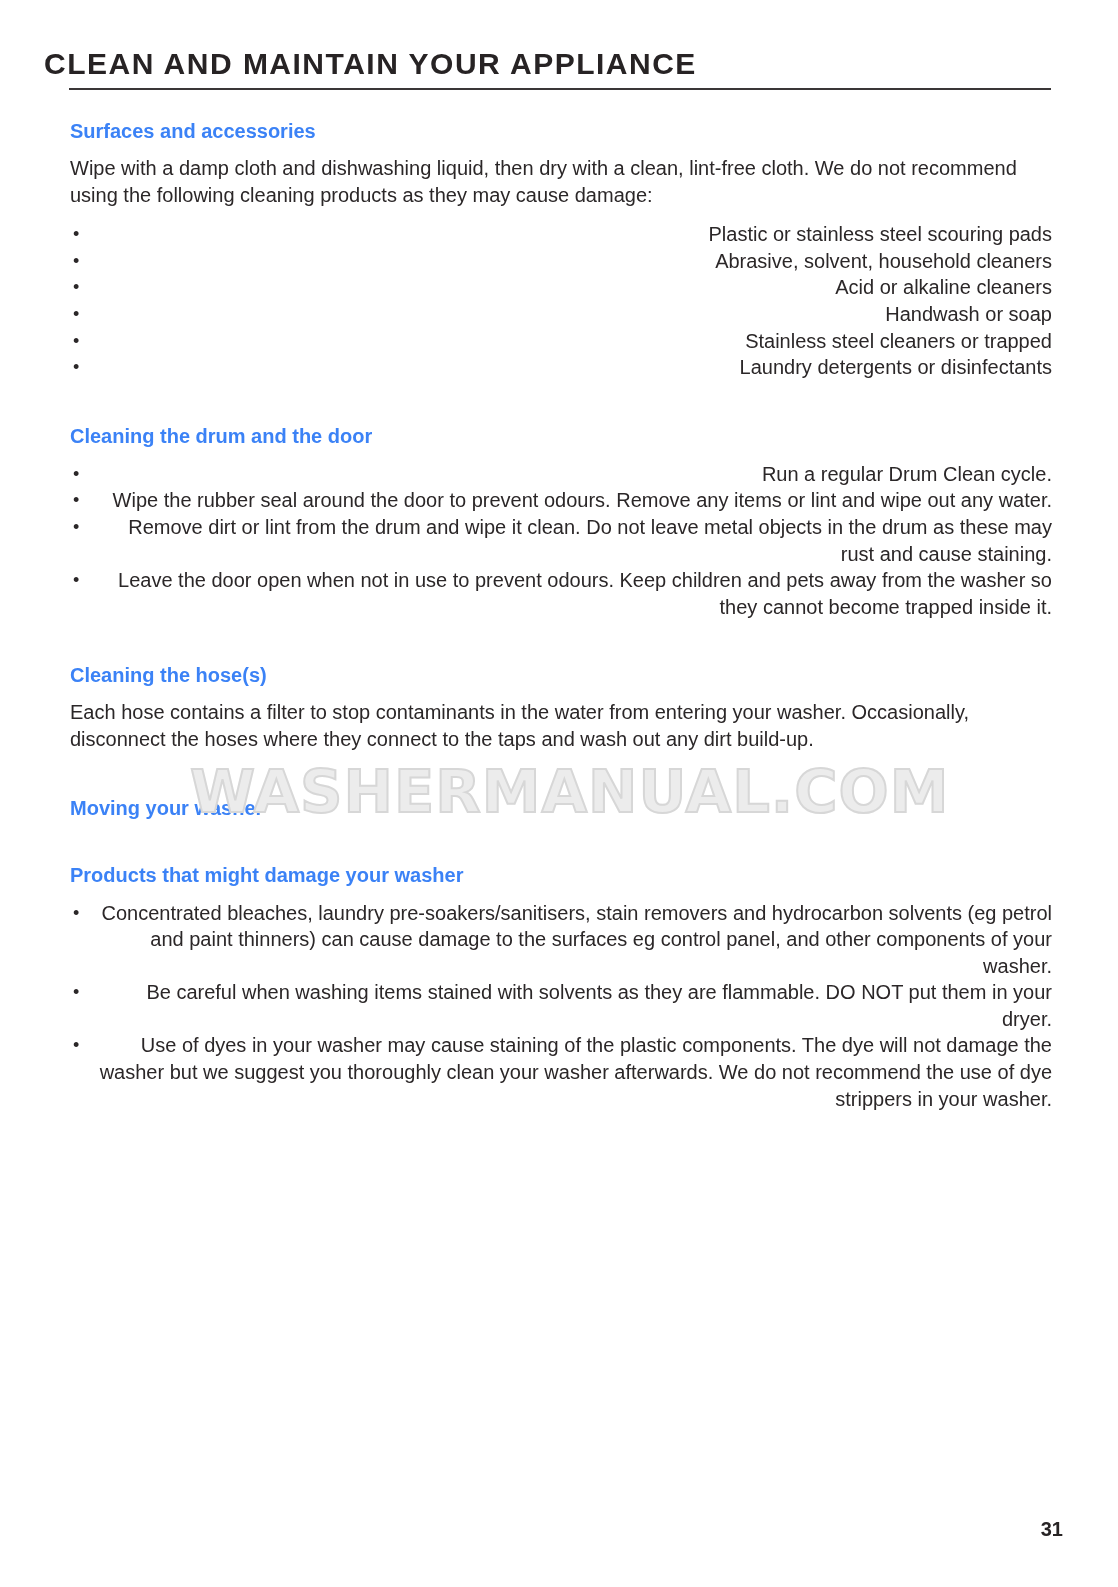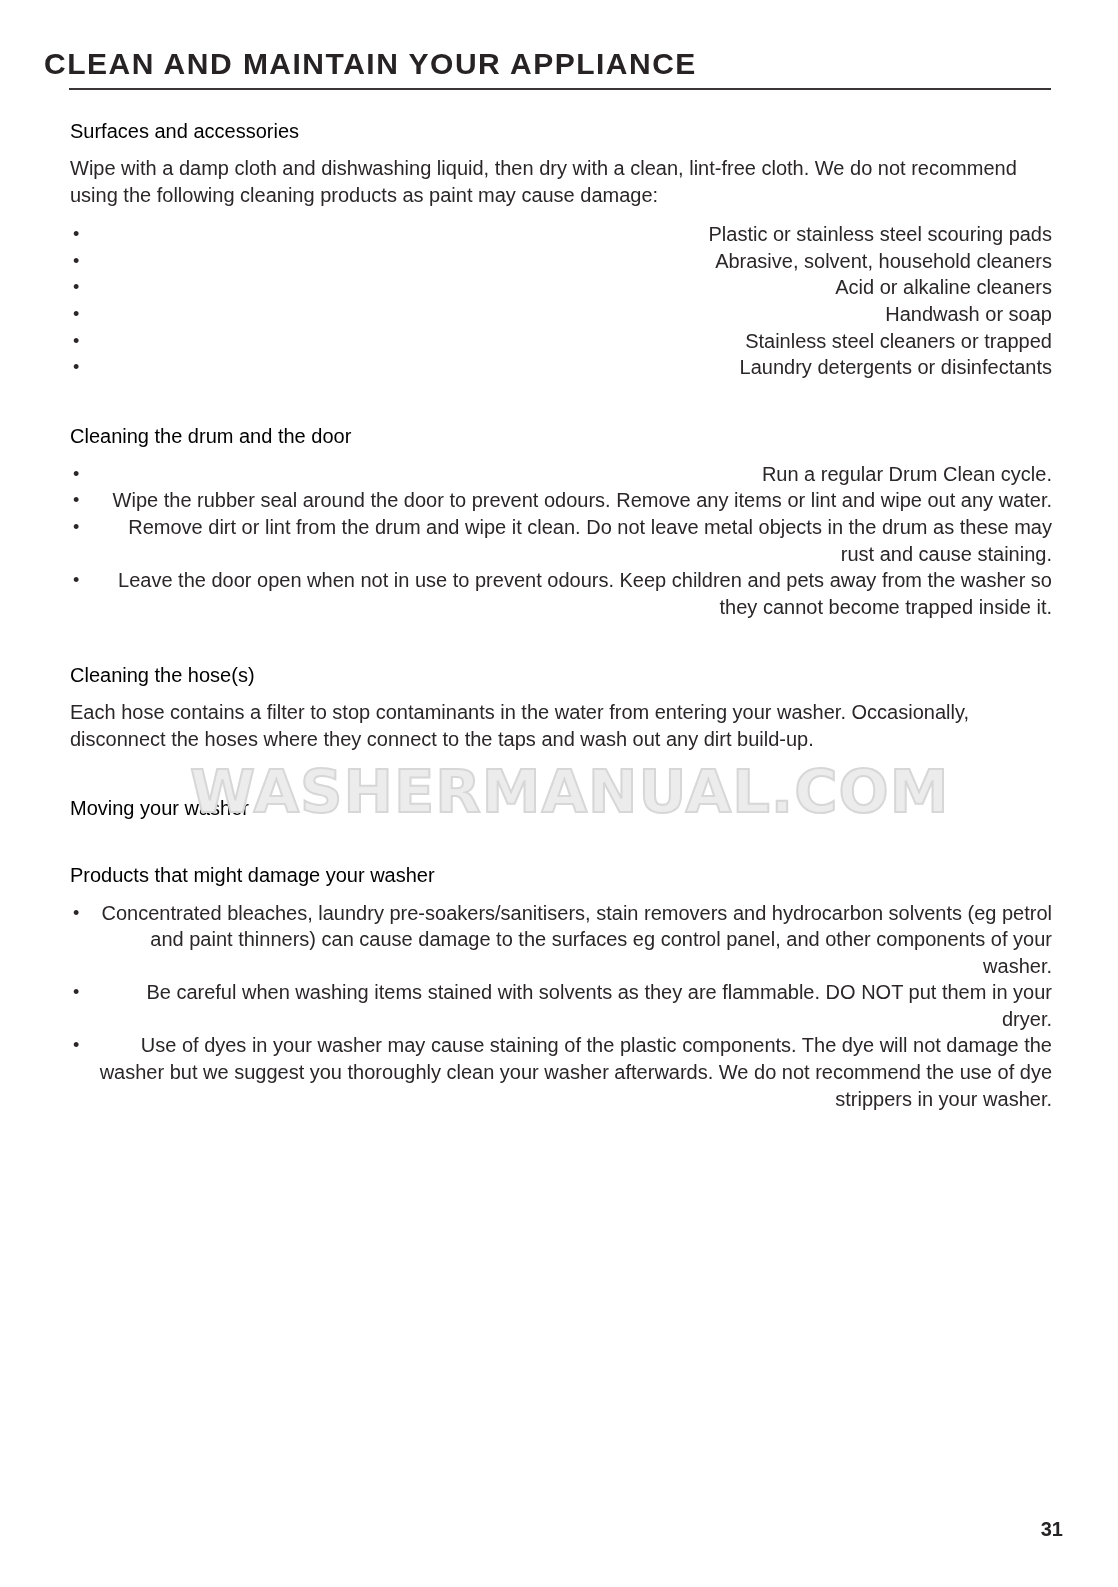--- a/index.html
+++ b/index.html
@@ -27,23 +27,23 @@
     margin: 8px 67px 0 69px;
   }
   .content {
     margin: 0 66px 0 70px;
     font-size: 20px;
     line-height: 26.6px;
   }
   .content h2 {
     font-size: 20px;
     line-height: 24px;
-    font-weight: normal;
+    font-weight: bold;
     margin: 43px 0 12px 0;
-    color: #000000;
+    color: #3b82f6;
   }
   .content h2:first-child { margin-top: 29px; }
   .content p { margin: 0; }
   .content ul {
     list-style: none;
     margin: 13px 0 0 0;
     padding: 0;
     text-align: right;
   }
   .content li {
@@ -80,21 +80,21 @@
   }
 </style>
 </head>
 <body>
 
 <h1 class="page-title">CLEAN AND MAINTAIN YOUR APPLIANCE</h1>
 <hr class="title-rule">
 
 <main class="content" id="content">
     <h2>Surfaces and accessories</h2>
-    <p>Wipe with a damp cloth and dishwashing liquid, then dry with a clean, lint-free cloth. We do not recommend using the following cleaning products as paint may cause damage:</p>
+    <p>Wipe with a damp cloth and dishwashing liquid, then dry with a clean, lint-free cloth. We do not recommend using the following cleaning products as they may cause damage:</p>
     <ul>
       <li>Plastic or stainless steel scouring pads</li>
       <li>Abrasive, solvent, household cleaners</li>
       <li>Acid or alkaline cleaners</li>
       <li>Handwash or soap</li>
       <li>Stainless steel cleaners or trapped</li>
       <li>Laundry detergents or disinfectants</li>
     </ul>
     <h2>Cleaning the drum and the door</h2>
     <ul>

